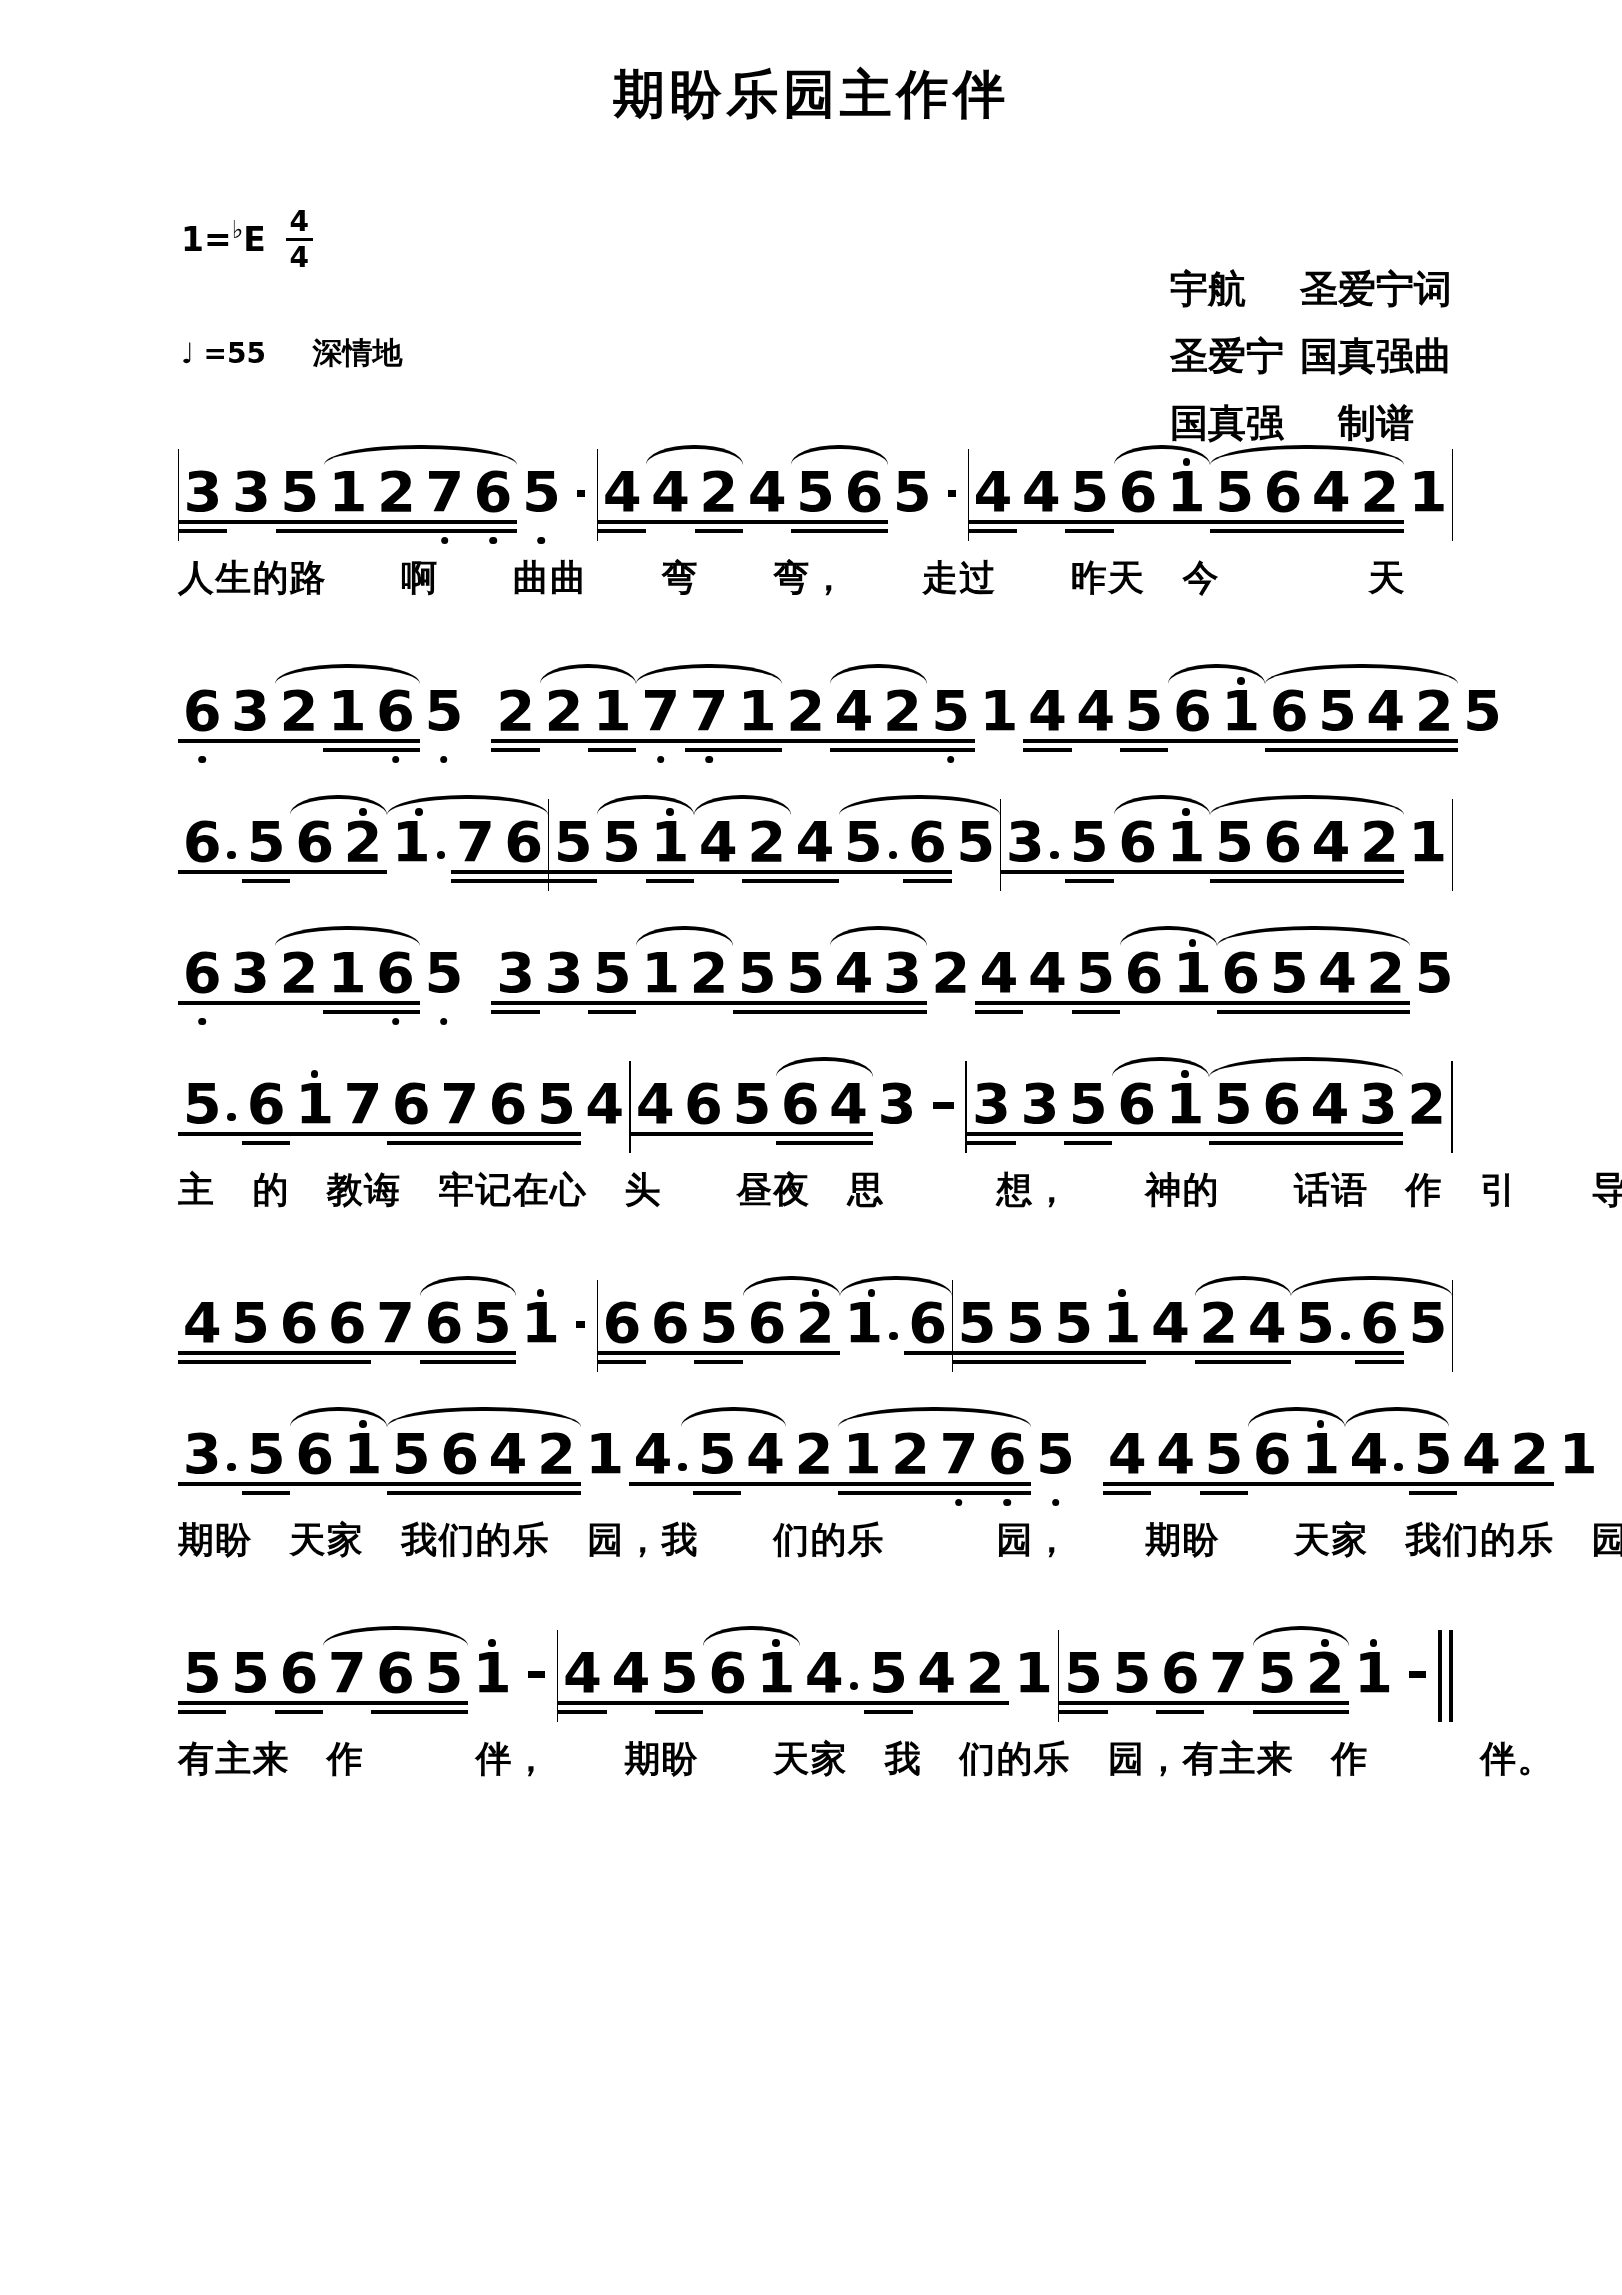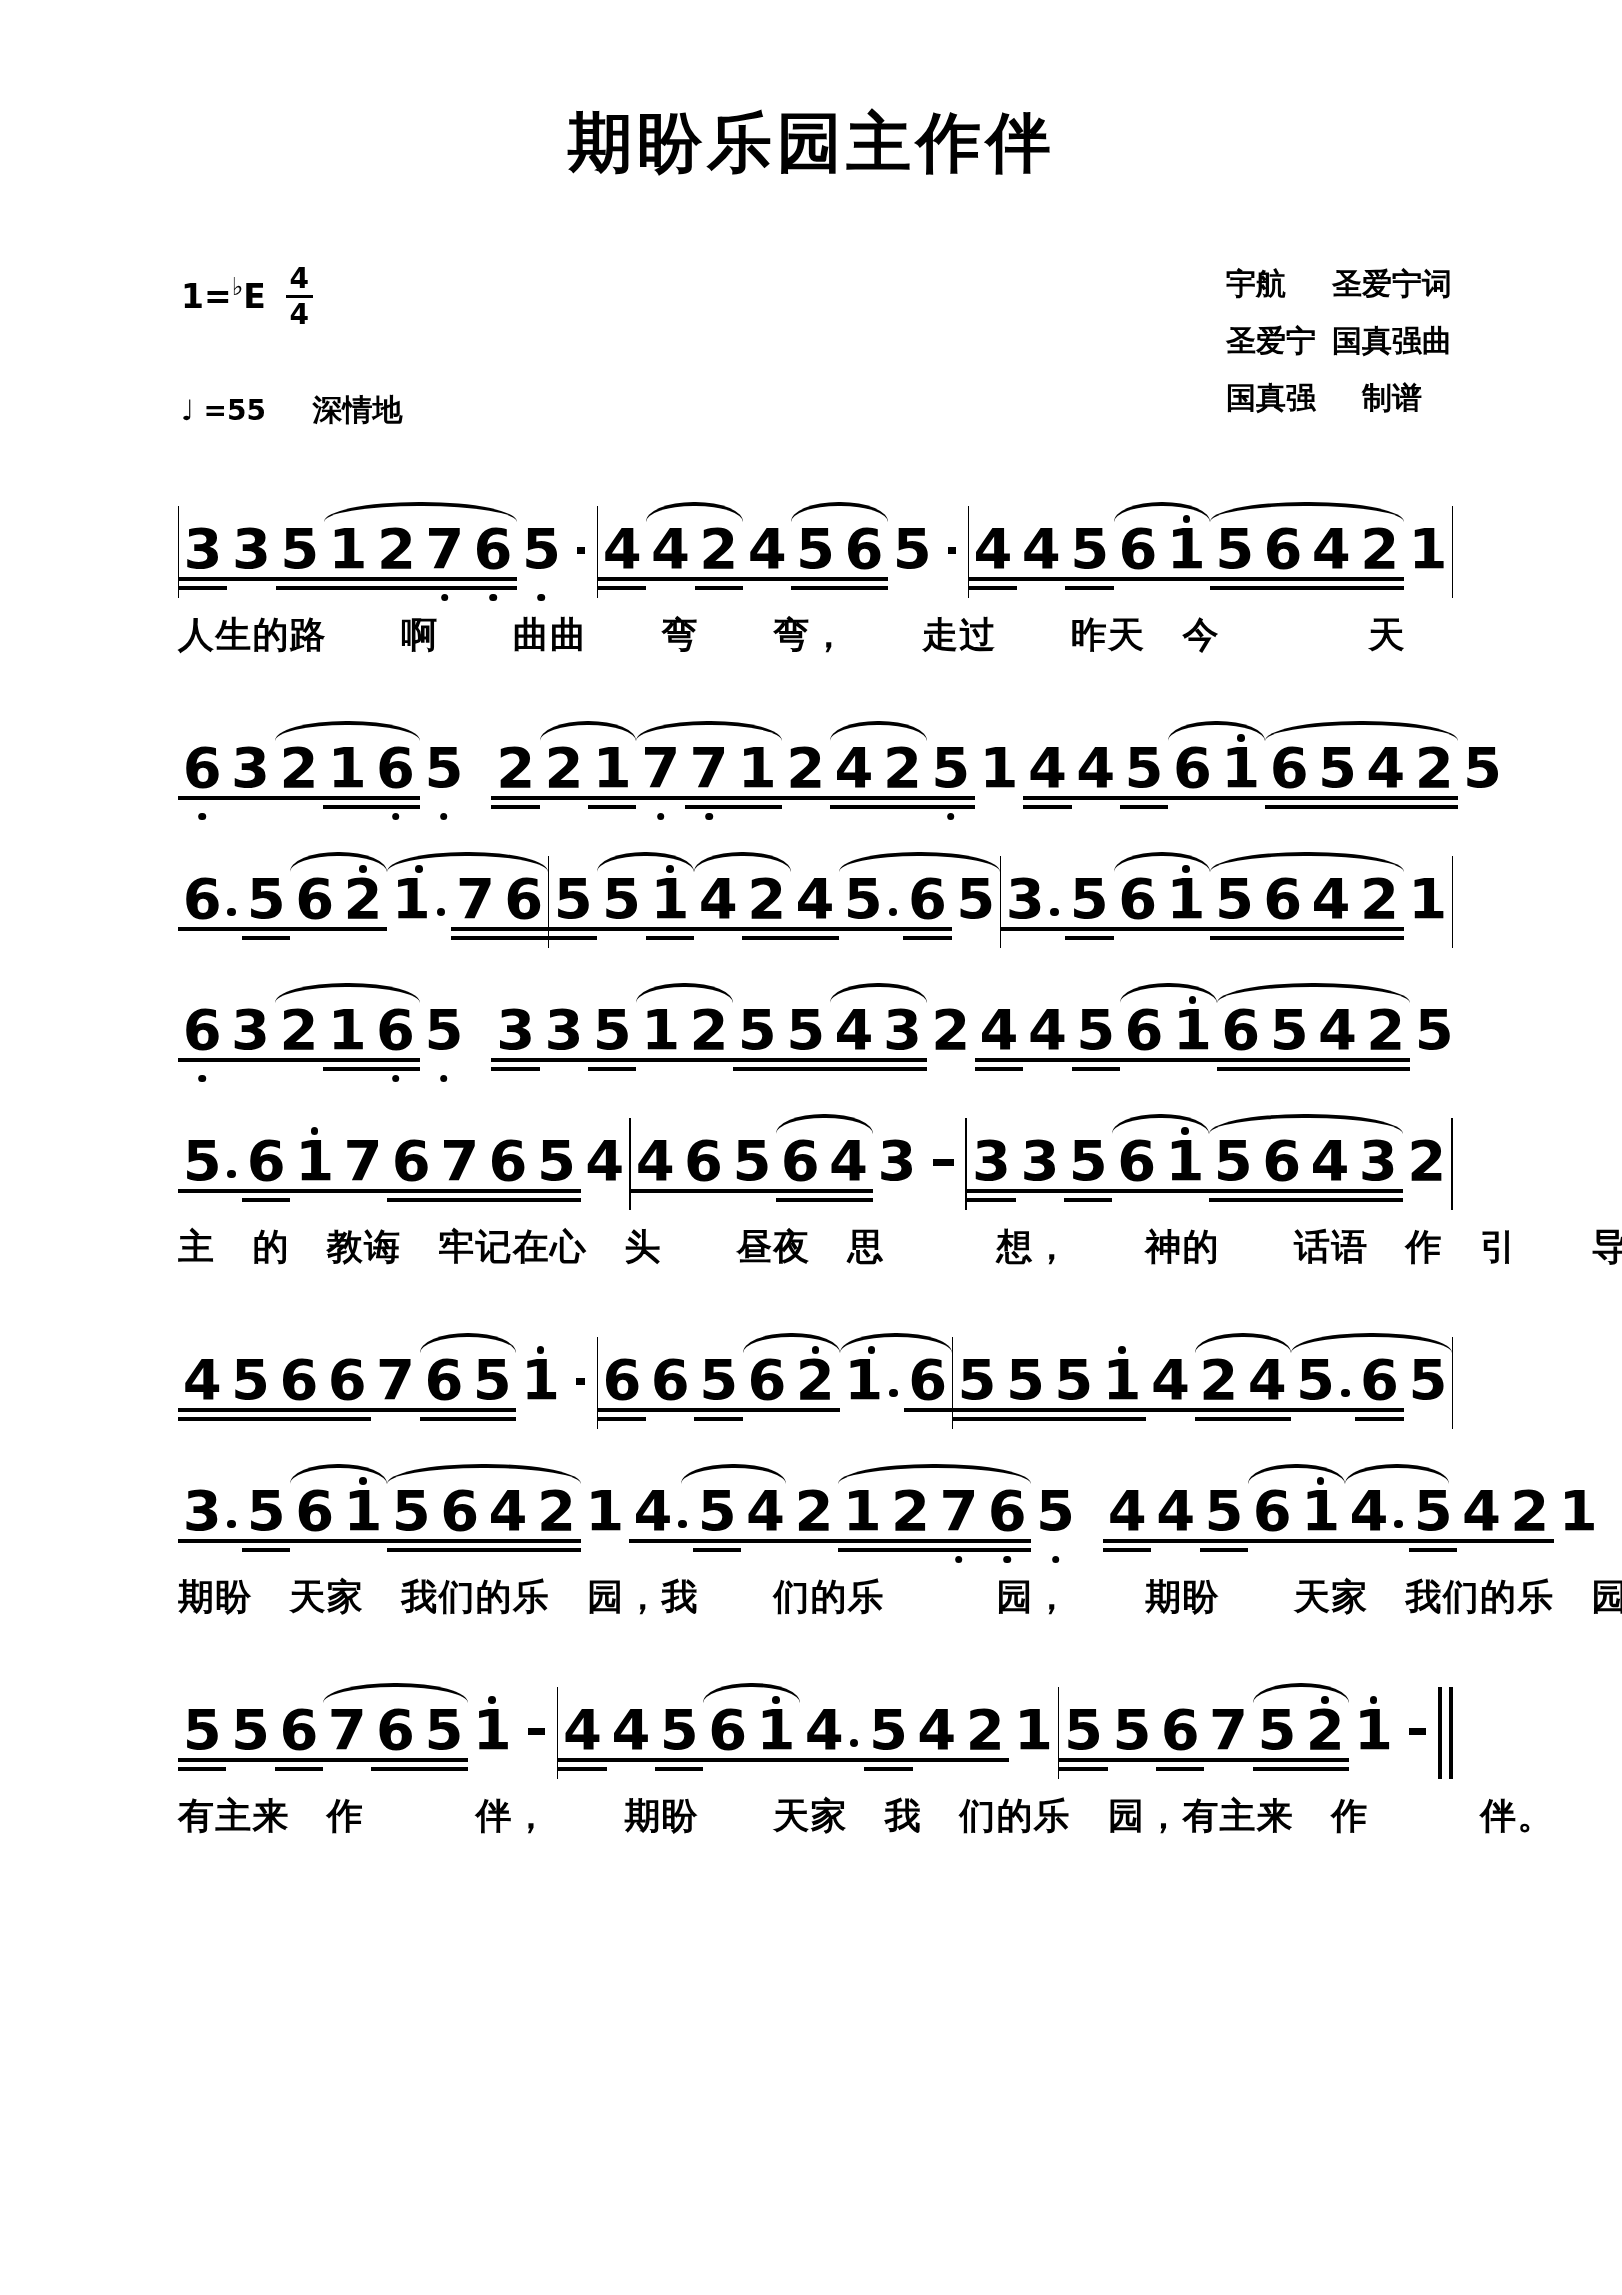--- a/index.html
+++ b/index.html
@@ -1,26 +1,26 @@
 <!DOCTYPE html>
 <html style="font-size:9.4px"><head>
 <meta charset="utf-8">
 <style>
   html,body{margin:0;padding:0;background:#fff;}
   body{width:1623px;height:2295px;position:relative;font-family:"DejaVu Sans",sans-serif;color:#000;overflow:hidden;}
   .page{position:absolute;inset:0;}
-  h1.title{margin:99px 0 0 0;text-align:center;font-size:65px;font-weight:bold;letter-spacing:4.7px;}
+  h1.title{margin:60px 0 0 0;text-align:center;font-size:52px;font-weight:bold;letter-spacing:4.7px;}
   .keyrow{margin:77px 0 0 181px;display:flex;align-items:center;gap:20px;}
   .keysig{font-size:33px;font-weight:bold;display:flex;align-items:center;}
   .keysig .flat{font-size:24.6px;vertical-align:super;position:relative;top:-10.5px;font-weight:bold;}
   .frac{display:inline-flex;flex-direction:column;align-items:center;font-size:28px;font-weight:bold;line-height:1.05;}
   .frac .fbar{width:27px;height:2.9px;background:#000;margin:1.8px 0;}
   .temporow{margin:61px 0 0 181px;display:flex;align-items:center;gap:9.4px;font-size:28px;font-weight:bold;}
   .temporow .expr{margin-left:37px;font-size:30px;}
-  .credits{position:absolute;right:171px;top:264px;display:grid;grid-template-columns:auto auto;column-gap:27px;row-gap:5.8px;font-size:30px;font-weight:bold;gap:16px;}
+  .credits{position:absolute;right:171px;top:264px;display:grid;grid-template-columns:auto auto;column-gap:27px;row-gap:5.8px;font-size:38px;font-weight:bold;gap:16px;}
   .credits .c2{text-align:center;}
   .score{margin:75px 170px 0 178px;}
   .mline{margin-bottom:65px;}
   .mrow{display:flex;align-items:flex-end;justify-content:space-between;}
   .grp{position:relative;display:flex;align-items:flex-end;}
   .note{position:relative;display:flex;flex-direction:column;align-items:center;padding:0 4.7px;}
   .hidot{height:17.5px;display:flex;align-items:center;justify-content:center;}
   .drow{display:flex;align-items:flex-end;}
   .dg{font-size:56px;line-height:0.80;font-weight:bold;}
   .aug{width:8.8px;height:8.8px;border-radius:50%;background:#000;margin:0 1.2px 5.8px 5.8px;}

